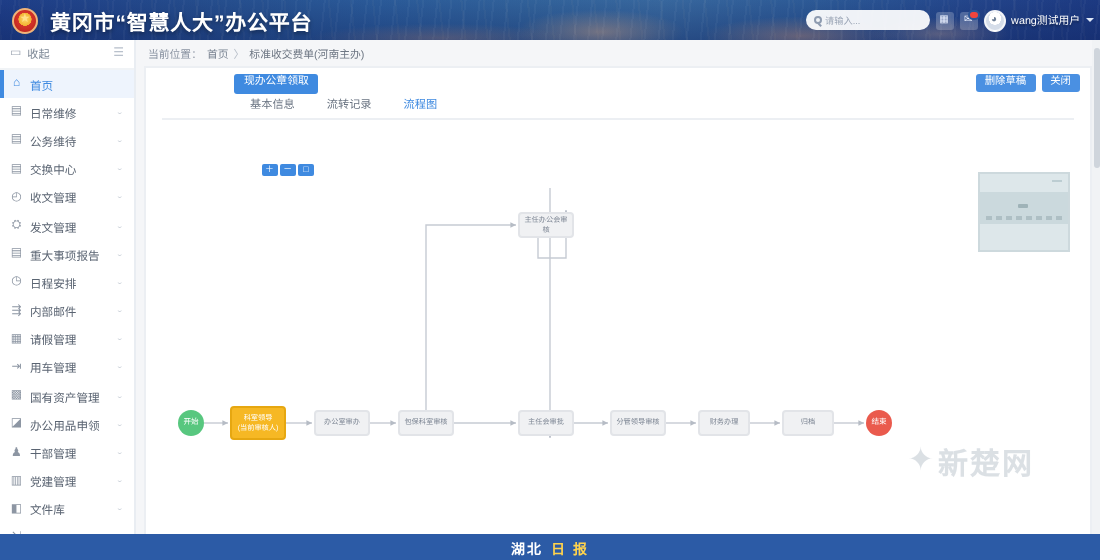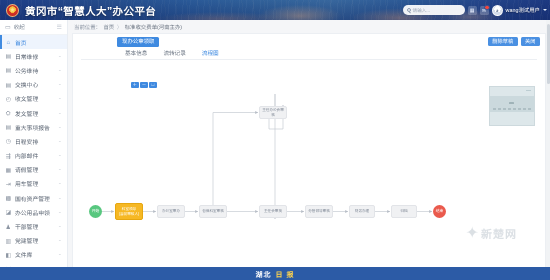--- a/index.html
+++ b/index.html
@@ -223,21 +223,21 @@
   .node.circle.start { background: #58c77f; }
   .node.circle.end   { background: #ea5a4d; }
 
   
   .watermark {
     position: absolute; right: 28px; bottom: 34px;
     display: flex; align-items: center; gap: 2px;
     opacity: .5; pointer-events: none;
   }
   .wm-mark { font-size: 16px; color: #b9c2cb; line-height: 1; }
-  .wm-text { font-size: 11px; font-weight: bold; color: #b9c2cb; letter-spacing: 1px; }
+  .wm-text { font-size: 15px; font-weight: bold; color: #b9c2cb; letter-spacing: 1px; }
 
   
   .footer-strip {
     position: absolute; left: 0; bottom: 0; width: 550px; height: 13px;
     background: #2c5ba6; display: flex; align-items: center; justify-content: center;
     gap: 4px; z-index: 9;
   }
   .footer-strip .fs-a { font-size: 7px; font-weight: bold; color: #ffffff; letter-spacing: 1px; }
   .footer-strip .fs-b { font-size: 7px; font-weight: bold; color: #ffd34d; letter-spacing: 1px; }
 

